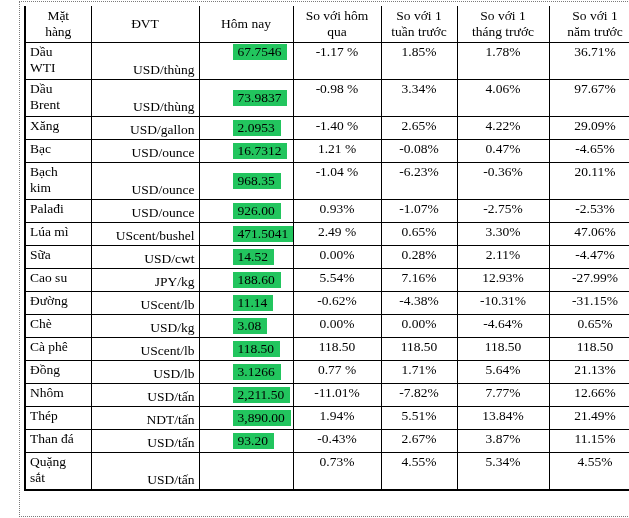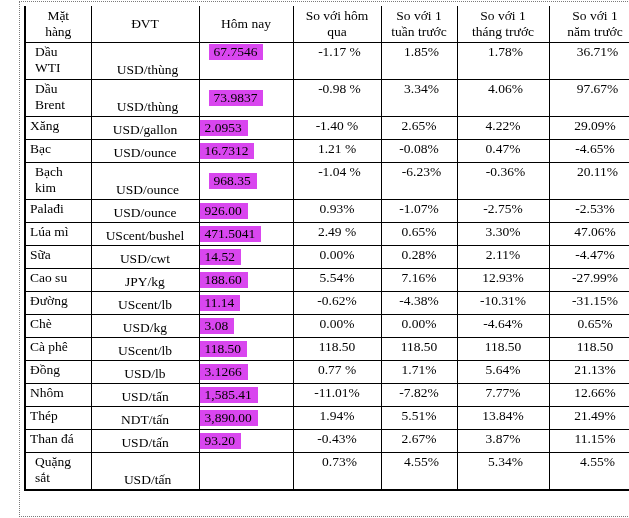--- a/index.html
+++ b/index.html
@@ -32,30 +32,31 @@
   }
   thead th{
     border-top:none;
     font-weight:normal;
     text-align:center;
     vertical-align:middle;
     white-space:pre-line;
     height:34px;
   }
   tbody td{height:20px;}
-  tr.tall td{height:34px;padding-left:9px;}
+  tr.tall td{height:34px;}
   td.c-name{text-align:left;vertical-align:top;white-space:pre-line;}
-  td.c-unit{text-align:center;vertical-align:bottom;}
+  td.c-unit{text-align:right;vertical-align:bottom;}
   td.c-today{text-align:left;vertical-align:middle;padding-left:0;}
   tbody tr:first-child td.c-today{vertical-align:top;}
   td.c-pct{text-align:center;vertical-align:top;}
   .hl{
-    background:#d946ef;
+    background:#22c55e;
     display:inline-block;
     padding:0 6px 0 5px;
+    margin-left:33px;
   }
 </style>
 </head>
 <body>
 
 <div class="frame">
   <table>
     <colgroup>
       <col style="width:66px">
         <col style="width:108px">
@@ -198,21 +199,21 @@
         <td class="c-unit">USD/lb</td>
         <td class="c-today"><span class="hl">3.1266</span></td>
         <td class="c-pct">0.77 %</td>
         <td class="c-pct">1.71%</td>
         <td class="c-pct">5.64%</td>
         <td class="c-pct">21.13%</td>
       </tr>
       <tr>
         <td class="c-name">Nhôm</td>
         <td class="c-unit">USD/tấn</td>
-        <td class="c-today"><span class="hl">1,585.41</span></td>
+        <td class="c-today"><span class="hl">2,211.50</span></td>
         <td class="c-pct">-11.01%</td>
         <td class="c-pct">-7.82%</td>
         <td class="c-pct">7.77%</td>
         <td class="c-pct">12.66%</td>
       </tr>
       <tr>
         <td class="c-name">Thép</td>
         <td class="c-unit">NDT/tấn</td>
         <td class="c-today"><span class="hl">3,890.00</span></td>
         <td class="c-pct">1.94%</td>

